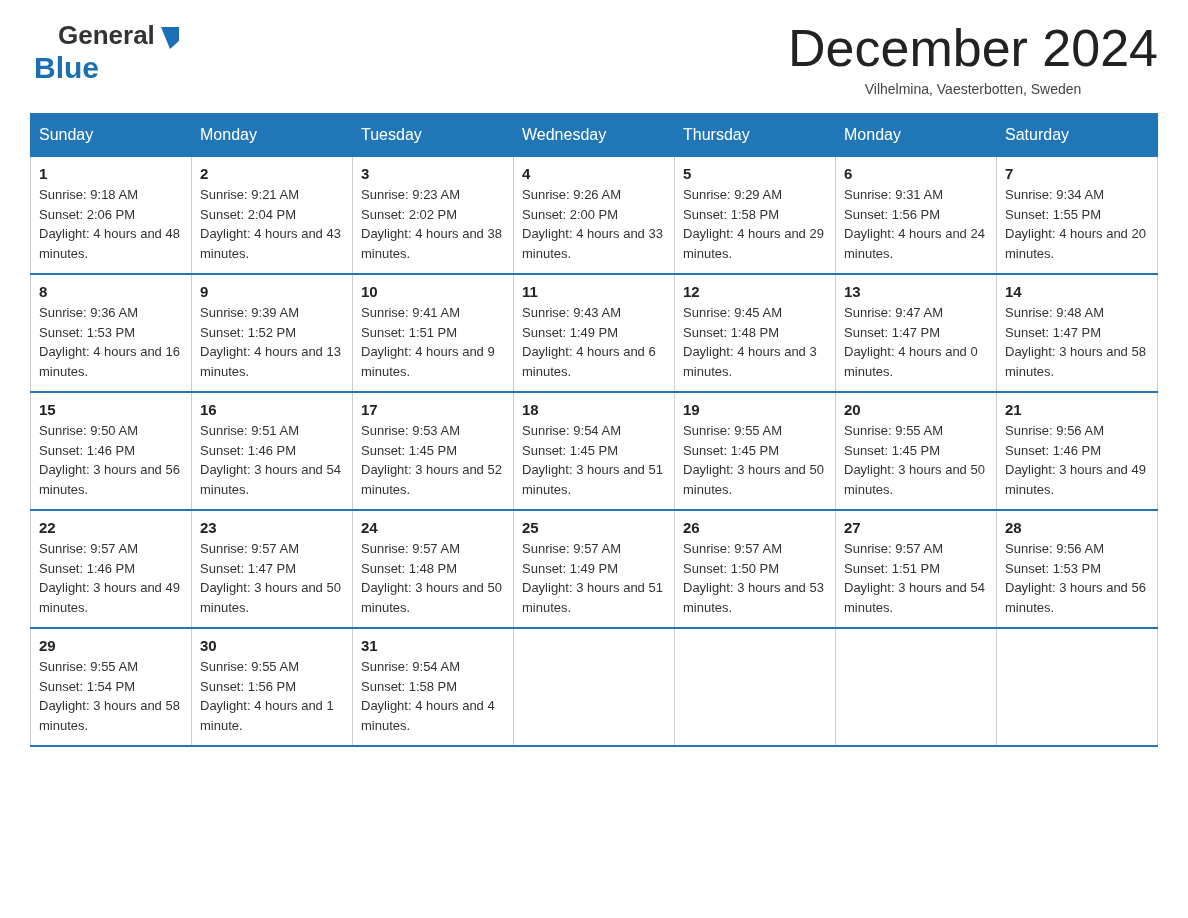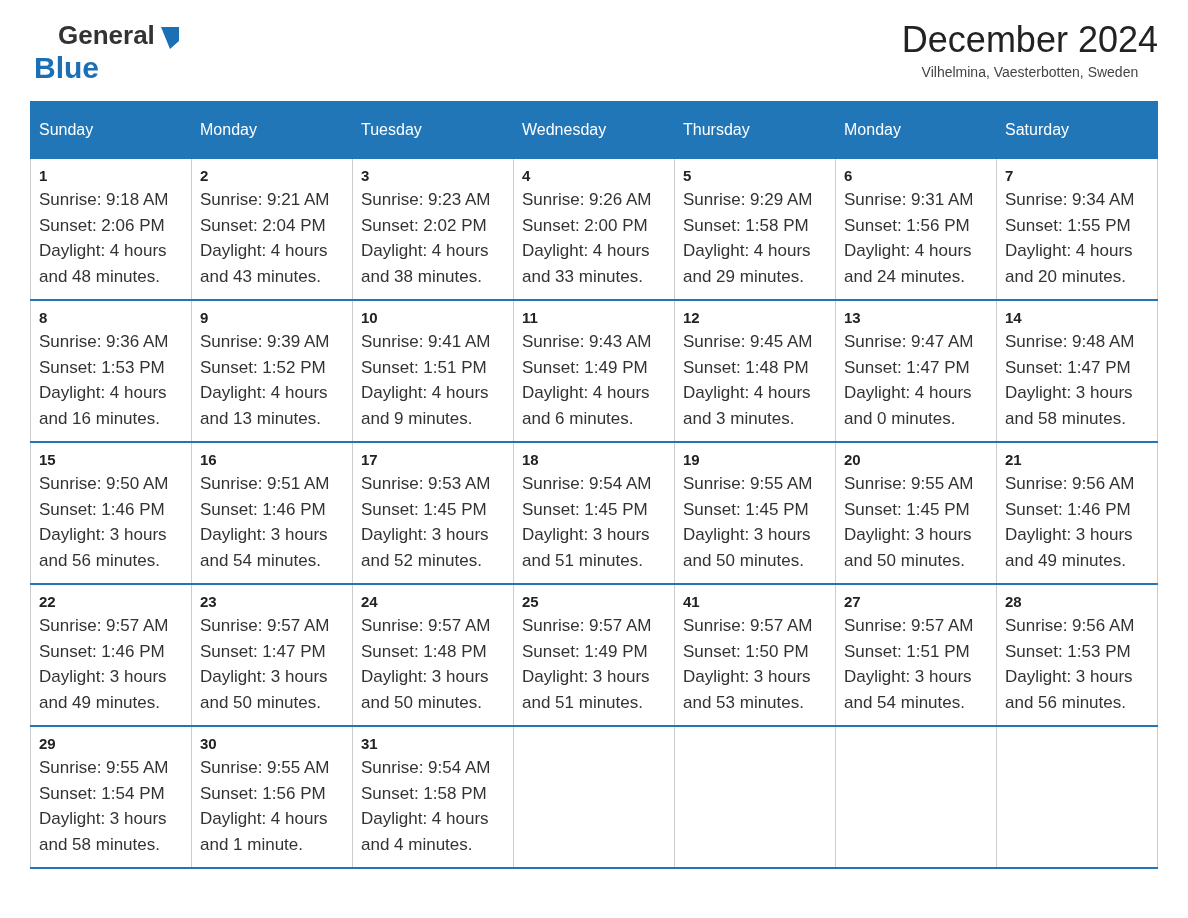--- a/index.html
+++ b/index.html
@@ -34,40 +34,40 @@
     .logo-bottom {
       font-size: 30px;
       font-weight: bold;
       color: #1a6fb5;
       margin-left: 4px;
     }
     .title-section {
       text-align: right;
     }
     .month-title {
-      font-size: 36px;
+      font-size: 52px;
       font-weight: normal;
       color: #222;
       line-height: 1.1;
     }
     .location {
       font-size: 14px;
       color: #444;
       margin-top: 4px;
       text-align: center;
     }
     table {
       width: 100%;
       border-collapse: collapse;
       table-layout: fixed;
     }
     thead tr th {
       background-color: #2176b8;
       color: #fff;
-      padding: 19px 8px;
+      padding: 12px 8px;
       font-size: 16px;
       font-weight: normal;
       text-align: left;
       border: 1px solid #2176b8;
     }
     tbody tr td {
       vertical-align: top;
       padding: 8px 8px 10px 8px;
       border: 1px solid #ccc;
       font-size: 13px;
@@ -78,21 +78,21 @@
       border-bottom: 2px solid #2176b8;
     }
     .day-number {
       font-size: 15px;
       font-weight: bold;
       color: #222;
       display: block;
       margin-bottom: 3px;
     }
     .day-info {
-      font-size: 17px;
+      font-size: 13px;
       line-height: 1.5;
       color: #333;
     }
     .empty-cell {
       background: #fff;
     }
   </style>
 </head>
 <body>
 
@@ -150,21 +150,21 @@
         <td><span class="day-number">18</span><span class="day-info">Sunrise: 9:54 AM<br>Sunset: 1:45 PM<br>Daylight: 3 hours and 51 minutes.</span></td>
         <td><span class="day-number">19</span><span class="day-info">Sunrise: 9:55 AM<br>Sunset: 1:45 PM<br>Daylight: 3 hours and 50 minutes.</span></td>
         <td><span class="day-number">20</span><span class="day-info">Sunrise: 9:55 AM<br>Sunset: 1:45 PM<br>Daylight: 3 hours and 50 minutes.</span></td>
         <td><span class="day-number">21</span><span class="day-info">Sunrise: 9:56 AM<br>Sunset: 1:46 PM<br>Daylight: 3 hours and 49 minutes.</span></td>
       </tr>
       <tr>
         <td><span class="day-number">22</span><span class="day-info">Sunrise: 9:57 AM<br>Sunset: 1:46 PM<br>Daylight: 3 hours and 49 minutes.</span></td>
         <td><span class="day-number">23</span><span class="day-info">Sunrise: 9:57 AM<br>Sunset: 1:47 PM<br>Daylight: 3 hours and 50 minutes.</span></td>
         <td><span class="day-number">24</span><span class="day-info">Sunrise: 9:57 AM<br>Sunset: 1:48 PM<br>Daylight: 3 hours and 50 minutes.</span></td>
         <td><span class="day-number">25</span><span class="day-info">Sunrise: 9:57 AM<br>Sunset: 1:49 PM<br>Daylight: 3 hours and 51 minutes.</span></td>
-        <td><span class="day-number">41</span><span class="day-info">Sunrise: 9:57 AM<br>Sunset: 1:50 PM<br>Daylight: 3 hours and 53 minutes.</span></td>
+        <td><span class="day-number">26</span><span class="day-info">Sunrise: 9:57 AM<br>Sunset: 1:50 PM<br>Daylight: 3 hours and 53 minutes.</span></td>
         <td><span class="day-number">27</span><span class="day-info">Sunrise: 9:57 AM<br>Sunset: 1:51 PM<br>Daylight: 3 hours and 54 minutes.</span></td>
         <td><span class="day-number">28</span><span class="day-info">Sunrise: 9:56 AM<br>Sunset: 1:53 PM<br>Daylight: 3 hours and 56 minutes.</span></td>
       </tr>
       <tr>
         <td><span class="day-number">29</span><span class="day-info">Sunrise: 9:55 AM<br>Sunset: 1:54 PM<br>Daylight: 3 hours and 58 minutes.</span></td>
         <td><span class="day-number">30</span><span class="day-info">Sunrise: 9:55 AM<br>Sunset: 1:56 PM<br>Daylight: 4 hours and 1 minute.</span></td>
         <td><span class="day-number">31</span><span class="day-info">Sunrise: 9:54 AM<br>Sunset: 1:58 PM<br>Daylight: 4 hours and 4 minutes.</span></td>
         <td class="empty-cell"></td>
         <td class="empty-cell"></td>
         <td class="empty-cell"></td>

